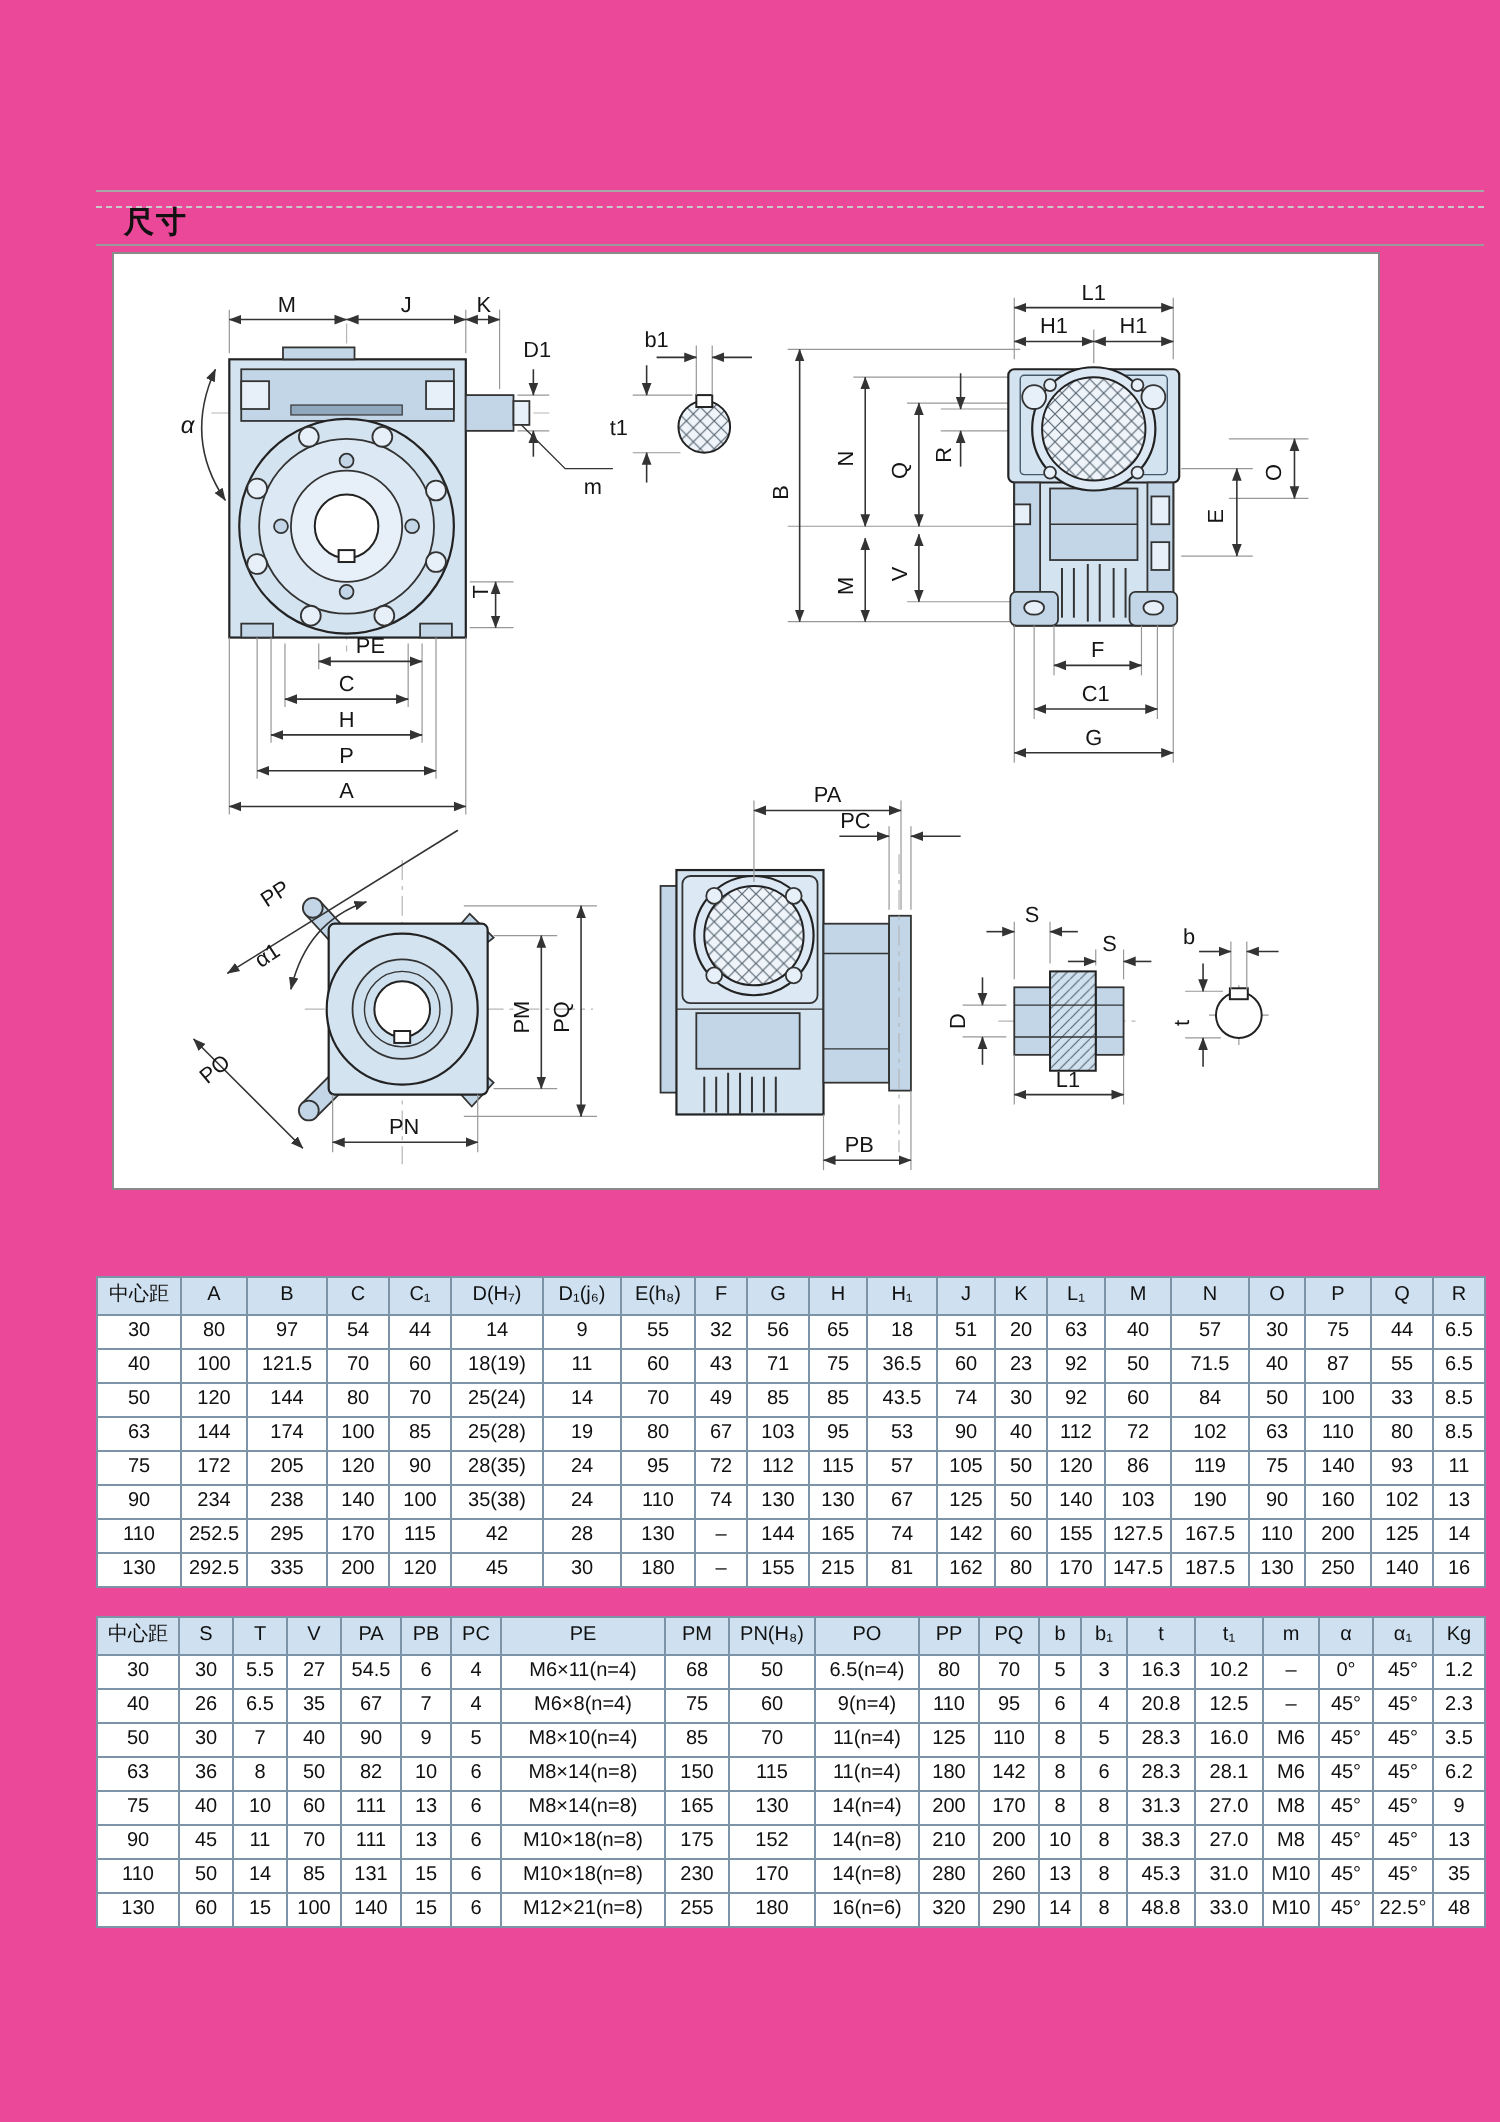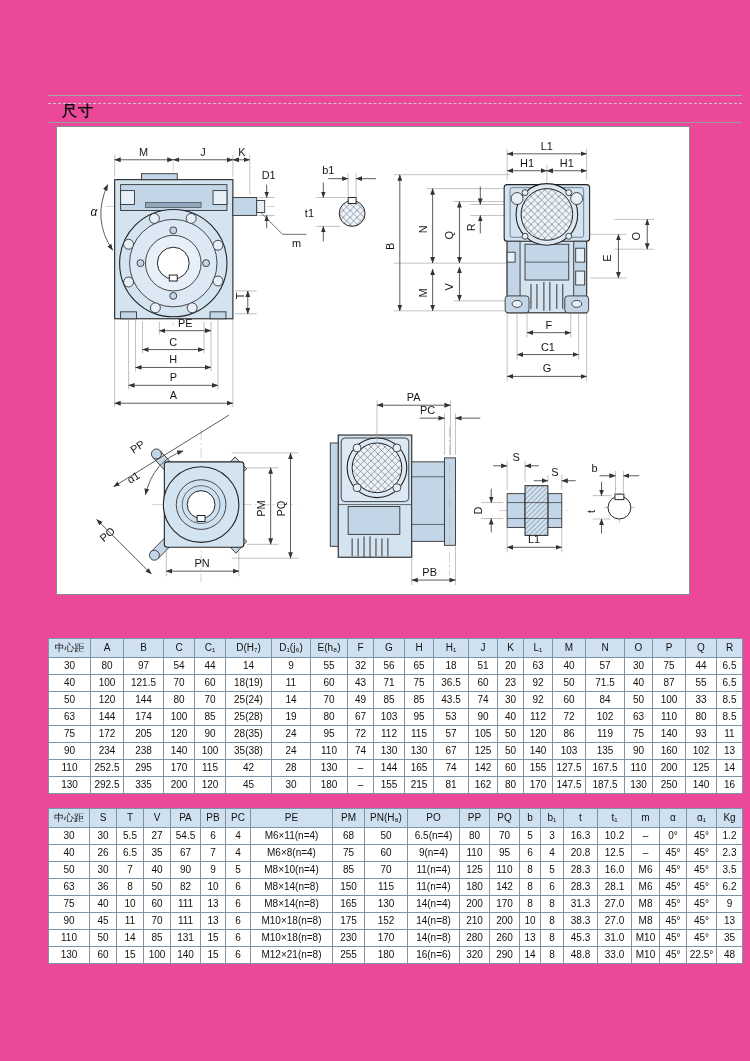--- a/index.html
+++ b/index.html
@@ -551,21 +551,21 @@
           <td>24</td>
           <td>110</td>
           <td>74</td>
           <td>130</td>
           <td>130</td>
           <td>67</td>
           <td>125</td>
           <td>50</td>
           <td>140</td>
           <td>103</td>
-          <td>135</td>
+          <td>190</td>
           <td>90</td>
           <td>160</td>
           <td>102</td>
           <td>13</td>
         </tr>
         <tr>
           <td>110</td>
           <td>252.5</td>
           <td>295</td>
           <td>170</td>

